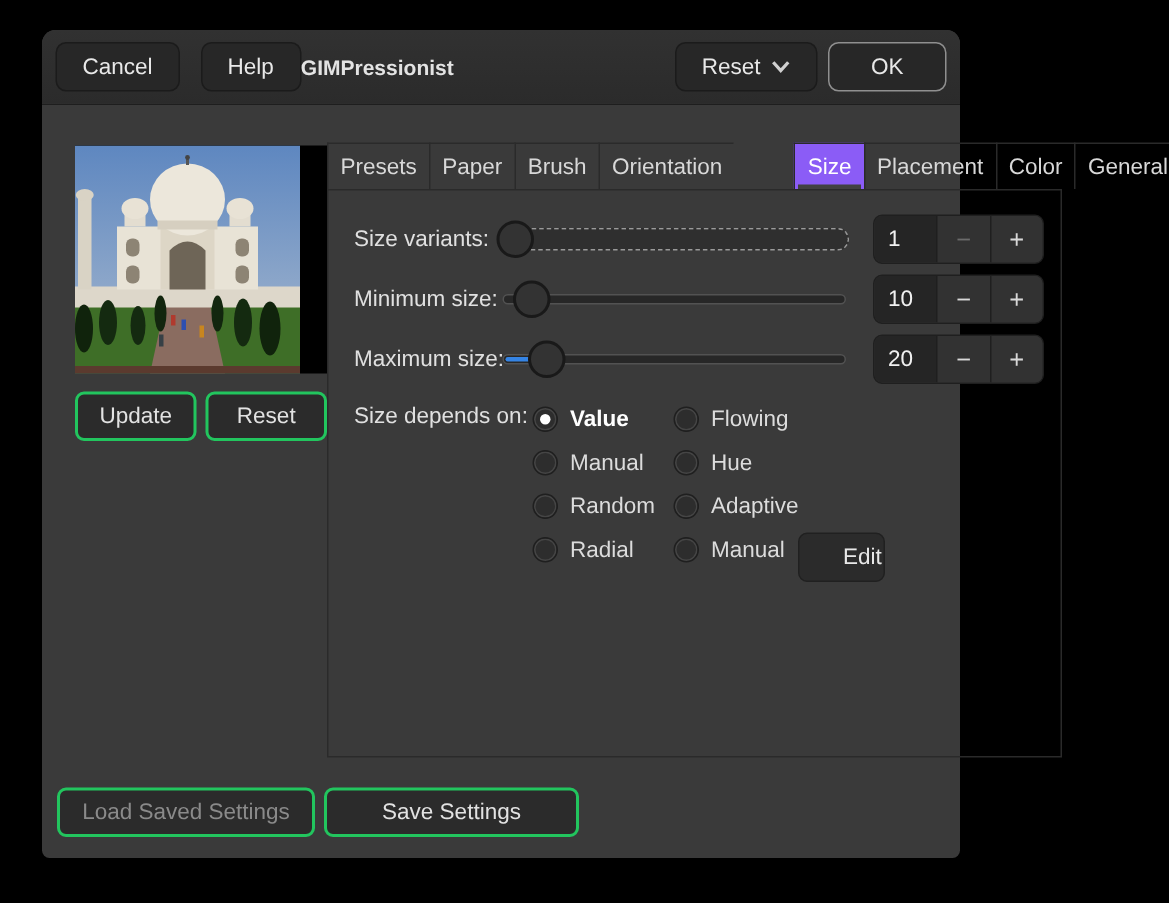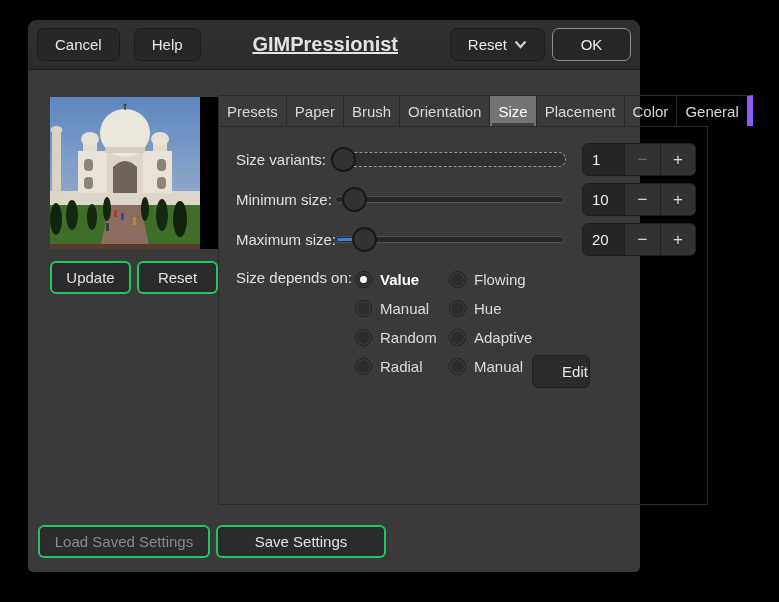--- a/index.html
+++ b/index.html
@@ -13,42 +13,42 @@
               background:linear-gradient(#313131,#2b2b2b);
               border-bottom:1px solid #1e1e1e; border-radius:9px 9px 0 0;
               display:flex; align-items:center; padding:0 9px; }
   .hbtn { height:33px; padding:0 17px; background:#272727;
           border:1px solid #1b1b1b; border-radius:7px; color:#e8e8e8;
           font-size:15px; display:flex; align-items:center; justify-content:center;
           cursor:default; }
   .hbtn + .hbtn { margin-left:14px; }
   .hbtn.ok { border:1px solid #8f8f8f; min-width:79px; margin-left:7px; }
   .hbtn.reset-menu { gap:7px; }
-  .title { flex:1; text-align:center; color:#e3e3e3; font-size:20px; font-weight:bold;text-decoration:underline; }
+  .title { flex:1; text-align:left; color:#e3e3e3; font-size:14px; font-weight:bold; }
   .chev { width:13px; height:9px; }
 
   
   .preview-box { position:absolute; left:22px; top:77px; width:168px; height:152px;
                  background:#000; }
   .cbtn { position:absolute; height:33px; background:#2b2b2b; border:2px solid #22c55e;
           border-radius:6px; color:#e2e2e2; font-size:15px; display:flex;
           align-items:center; justify-content:center; cursor:default; }
   .btn-update { left:22px; top:241px; width:81px; }
   .btn-preset { left:109px; top:241px; width:81px; }
   .btn-load { left:10px; top:505px; width:172px; color:#8a8a8a; }
   .btn-save { left:188px; top:505px; width:170px; }
 
   
   .notebook { position:absolute; left:190px; top:75px; width:490px; }
   .tabbar { display:flex; height:31px; }
   .tab { padding:0 8px; display:flex; align-items:center; color:#d8d8d8;
          font-size:15px; border:1px solid #2a2a2a; border-bottom:none;
          border-right:none; position:relative; cursor:default; }
   .tab:last-child { border-right:6px solid #8b5cf6; }
-  .tab.active { background:#737373; color:#fff; }
+  .tab.active { background:#8b5cf6; color:#fff;margin-left:40px; }
   .tab.active::after { content:""; position:absolute; left:2px; right:2px;
          bottom:0; height:3px; background:#414141; }
   .panel { position:relative; width:490px; height:379px; border:1px solid #2a2a2a;text-align:right; }
 
   
   .srow { position:absolute; left:0; width:100%; height:33px; }
   .srow-0 { top:16px; } .srow-1 { top:56px; } .srow-2 { top:96px; }
   .slabel { position:absolute; left:17px; top:0; height:33px; display:flex;
             align-items:center; color:#e0e0e0; font-size:15px; }
   .slider { position:absolute; left:112px; top:0; width:235px; height:33px; }

